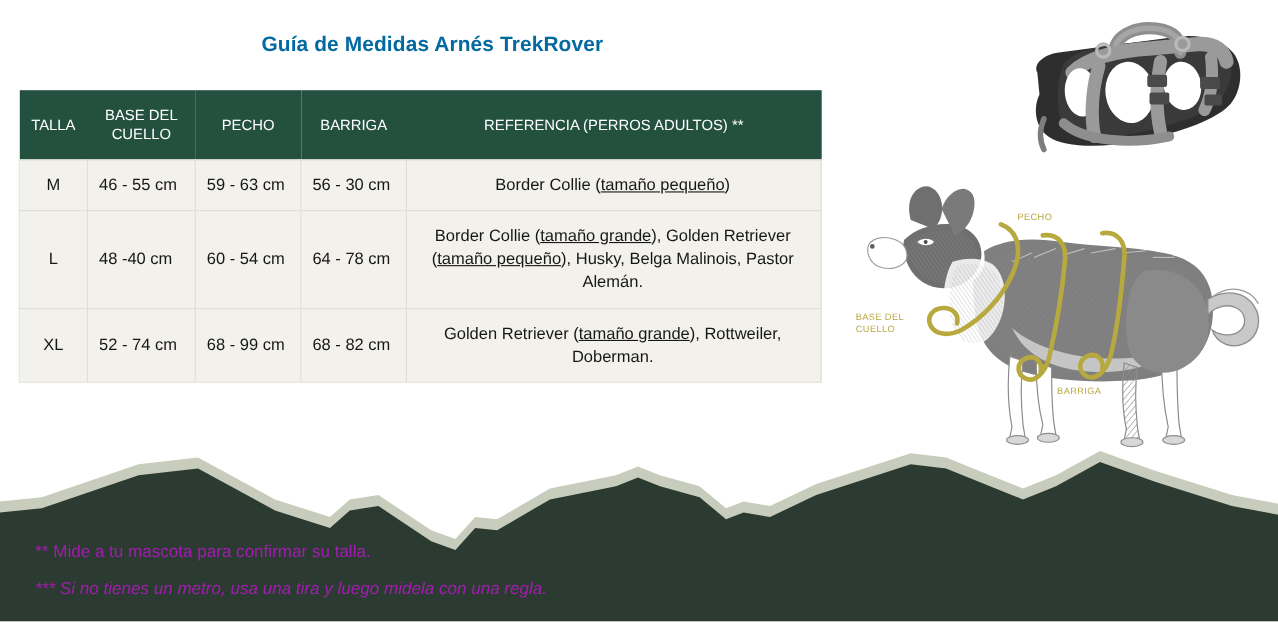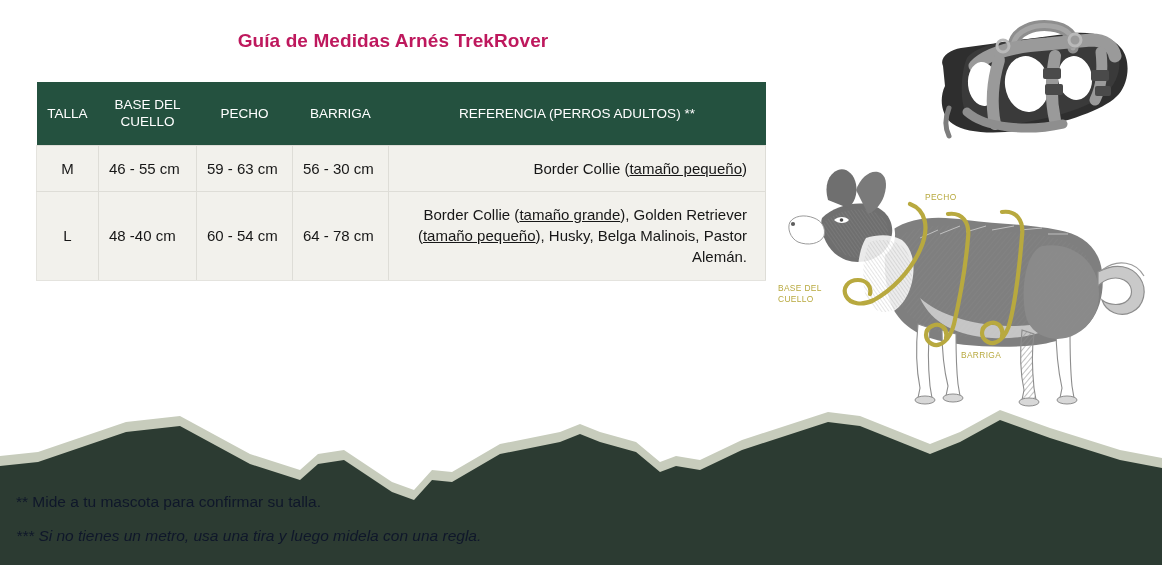--- a/index.html
+++ b/index.html
@@ -6,26 +6,26 @@
   body{
     width:1162px;height:565px;
     background:#ffffff;
     font-family:"Liberation Sans","DejaVu Sans",sans-serif;
     position:relative;overflow:hidden;
   }
   
   #page-title{
     position:absolute;left:28px;top:30px;width:730px;
     text-align:center;
-    font-size:19px;font-weight:bold;color:#be185d;
+    font-size:19px;font-weight:bold;color:#0369a1;
     letter-spacing:.1px;
   }
   
   #size-table{
-    position:absolute;left:36px;top:82px;width:730px;
+    position:absolute;left:17px;top:82px;width:730px;
     border-collapse:collapse;
     table-layout:fixed;
   }
   #size-table thead th{
     background:#24513F;
     color:#ffffff;
     font-weight:normal;
     font-size:13.5px;
     padding:14px 4px;
     line-height:1.28;
@@ -38,38 +38,38 @@
     background:#F2F1EC;
     color:#171717;
     font-size:15px;
     border:1px solid #DEDDD7;
     padding:12px 10px;
     vertical-align:middle;
     line-height:1.42;
   }
   #size-table tbody td.c-talla{text-align:center;width:62px;font-size:15px;}
   #size-table tbody td.c-num{text-align:left;}
-  #size-table tbody td.c-ref{text-align:right;padding-left:16px;padding-right:18px;}
+  #size-table tbody td.c-ref{text-align:center;padding-left:16px;padding-right:18px;}
   #size-table tbody tr td:first-child{border-left:1px solid #E4E3DE;}
   #size-table tbody tr:last-child td{border-bottom:1px solid #E4E3DE;}
   .u{text-decoration:underline;}
   .col-w1{width:62px;}
   .col-w2{width:98px;}
   .col-w3{width:96px;}
   .col-w4{width:96px;}
   .col-w5{width:auto;}
 
   
   #footer-band{
     position:absolute;left:0;bottom:0;width:1162px;height:155px;
   }
   #footer-band svg{display:block;width:1162px;height:155px;}
   #footnotes{
-    position:absolute;left:16px;bottom:22px;width:900px;
-    color:#0f172a;
+    position:absolute;left:32px;bottom:22px;width:900px;
+    color:#a21caf;
     font-size:15.5px;
     line-height:1.0;
   }
   #footnotes .fn{margin-bottom:18px;}
   #footnotes .fn:last-child{margin-bottom:0;font-style:italic;}
 
   
   #harness-art{position:absolute;left:915px;top:8px;width:240px;height:150px;}
   #dog-art{position:absolute;left:770px;top:158px;width:392px;height:258px;}
   #harness-art svg,#dog-art svg{display:block;}
@@ -115,20 +115,27 @@
         <td class="c-num">56 - 30 cm</td>
         <td class="c-ref"><span>Border Collie (</span><span class="u">tamaño pequeño</span><span>)</span></td>
       </tr>
       <tr>
         <td class="c-talla">L</td>
         <td class="c-num">48 -40 cm</td>
         <td class="c-num">60 - 54 cm</td>
         <td class="c-num">64 - 78 cm</td>
         <td class="c-ref"><span>Border Collie (</span><span class="u">tamaño grande</span><span>), Golden Retriever (</span><span class="u">tamaño pequeño</span><span>), Husky, Belga Malinois, Pastor Alemán.</span></td>
       </tr>
+      <tr>
+        <td class="c-talla">XL</td>
+        <td class="c-num">52 - 74 cm</td>
+        <td class="c-num">68 - 99 cm</td>
+        <td class="c-num">68 - 82 cm</td>
+        <td class="c-ref"><span>Golden Retriever (</span><span class="u">tamaño grande</span><span>), Rottweiler, Doberman.</span></td>
+      </tr>
     </tbody>
 </table>
 
 <div id="harness-art">
 <svg viewBox="0 0 240 150" width="240" height="150" xmlns="http://www.w3.org/2000/svg">
   <g>
 
     <path d="M28 58 C24 50 34 42 46 40 L150 26 C176 22 196 28 206 40 C216 52 214 74 204 86 C192 100 160 112 120 120 C86 127 52 126 38 116 C26 108 24 90 30 78 Z" fill="#2e2e2e"></path>
 
     <path d="M52 50 C60 40 80 34 104 32 L160 26 C180 24 196 32 202 44 C208 58 202 76 190 86 C176 98 146 108 112 114 C84 119 60 116 52 106 C44 96 46 62 52 50 Z" fill="#3a3a3a"></path>

